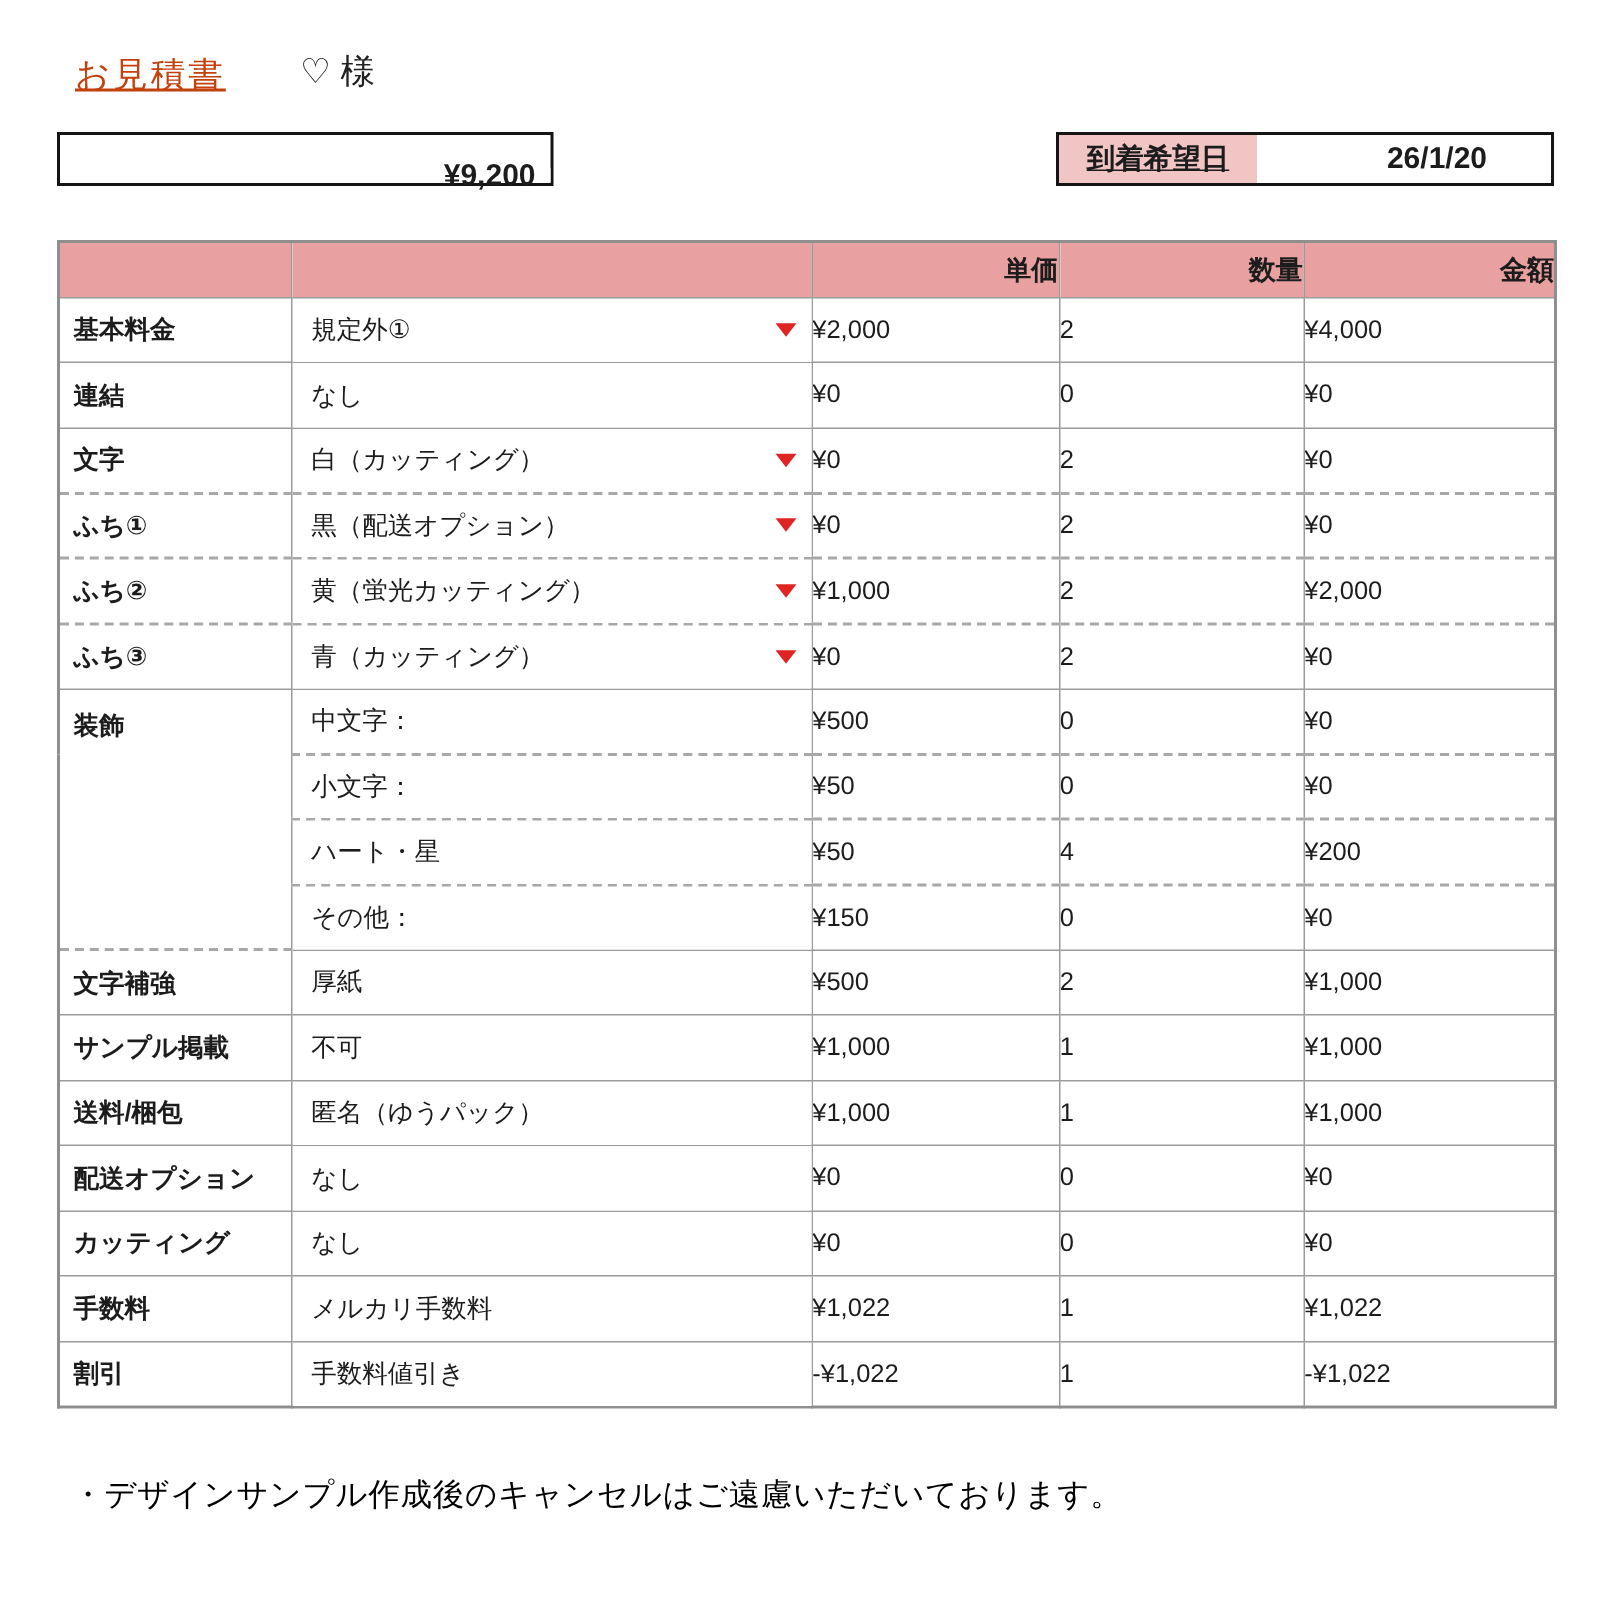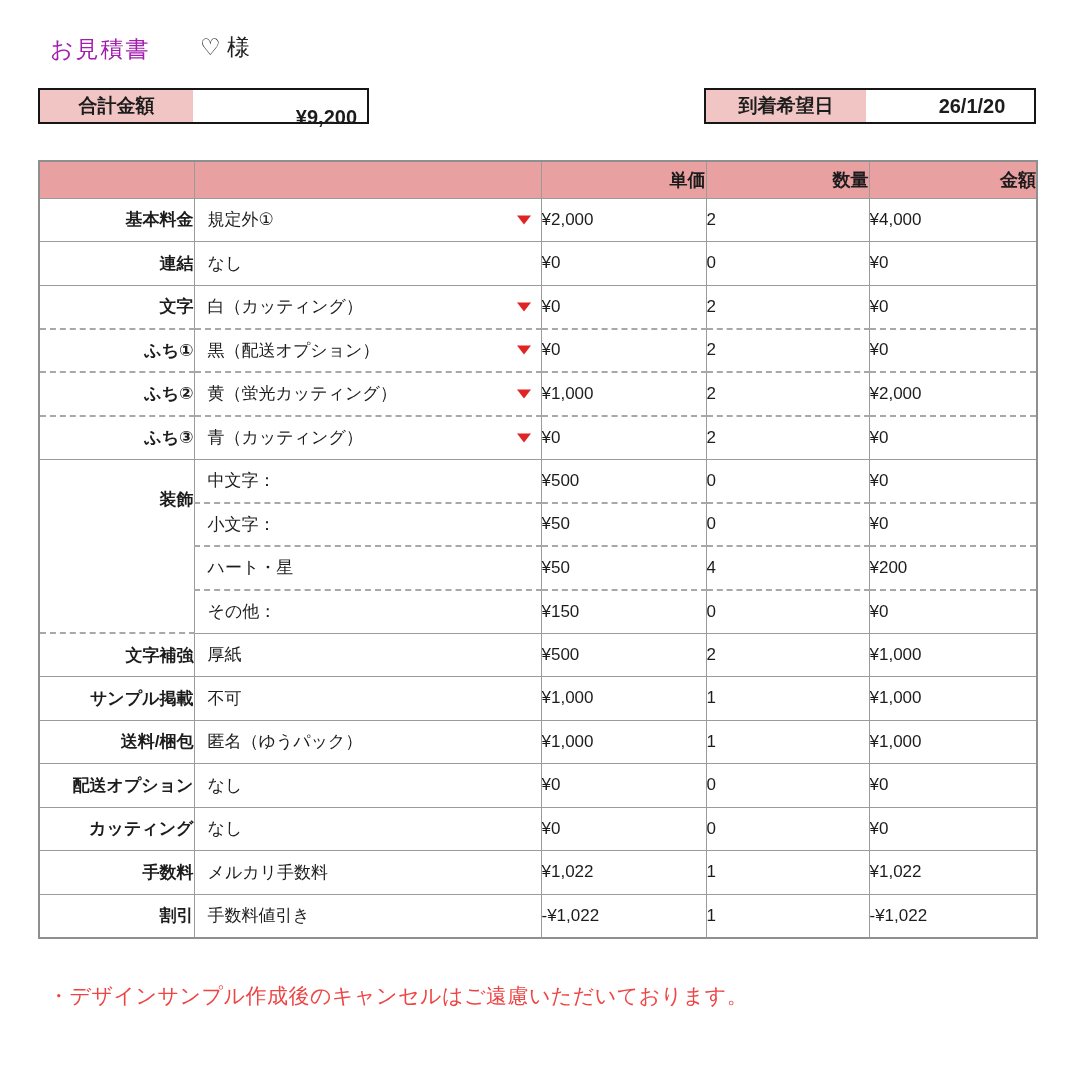--- a/index.html
+++ b/index.html
@@ -6,41 +6,41 @@
   html, body { width: 1080px; height: 1080px; background: #ffffff; }
   body {
     position: relative;
     font-family: "Liberation Sans", "DejaVu Sans", sans-serif;
     color: #1c1c1c;
   }
 
   
   .doc-title {
     position: absolute; left: 50px; top: 34px;
-    font-size: 23px; letter-spacing: 2px; color: #a21caf;
+    font-size: 23px; letter-spacing: 2px; color: #c2410c; text-decoration: underline;
   }
   .customer-line {
     position: absolute; left: 200px; top: 32px;
     font-size: 23px; color: #222;
   }
 
   
   .sum-box {
     position: absolute; top: 88px; height: 36px;
     display: flex; border: 2px solid #151515; background: #fff;
   }
   .box-total { left: 38px;  width: 331px; }
   .box-date  { left: 704px; width: 332px; }
   .sum-label {
     background: #f2c5c5;
     display: flex; align-items: center; justify-content: center;
     font-weight: bold; font-size: 19px;
   }
   .box-total .sum-label { width: 153px; }
-  .box-date  .sum-label { width: 160px; }
+  .box-date  .sum-label { width: 132px; text-decoration: underline; }
   .sum-value {
     flex: 1; display: flex; align-items: center;
     font-weight: bold; font-size: 20px; background: #fff;
   }
   .box-total .sum-value { justify-content: flex-end; padding-right: 10px; margin-top: 22px; }
   .box-date  .sum-value { justify-content: center; padding-left: 44px; }
 
   
   .tbl-wrap { position: absolute; left: 38px; top: 160px; }
   table.estimate {
@@ -52,50 +52,49 @@
     font-size: 17px;
     overflow: hidden; white-space: nowrap;
   }
   table.estimate th {
     background: #e8a0a0; height: 37px;
     font-weight: bold; font-size: 18px; text-align: right; color: #1c1c1c;
   }
   table.estimate td { height: 43.5px; background: #fff; }
   td.c-label {
     background: #fbe9e9; font-weight: bold;
-    padding-left: 9px; text-align: right; vertical-align: middle;
-  }
-  td.c-group { vertical-align: top; padding-top: 28px; }
+    padding-left: 9px; text-align: left; vertical-align: middle;
+  }
+  td.c-group { vertical-align: top; padding-top: 12px; }
   td.c-option {
     background: #fbe9e9; padding-left: 13px; padding-right: 30px;
     text-align: left; position: relative; vertical-align: middle;
   }
   td.c-num { text-align: left; padding-right: 9px; vertical-align: middle; }
   tr.dashed td { border-bottom: 2px dashed #a8a8a8; }
   .dd {
     position: absolute; right: 10px; top: 50%; transform: translateY(-50%);
     width: 0; height: 0;
     border-left: 7px solid transparent; border-right: 7px solid transparent;
     border-top: 9px solid #e02424;
   }
 
   
   .footer-note {
     position: absolute; left: 48px; top: 982px;
-    font-size: 21px; color: #ef4444; letter-spacing: 0.5px;
+    font-size: 21px; color: #000000; letter-spacing: 0.5px;
   }
 </style>
 </head>
 <body>
 
 <div class="doc-title">お見積書</div>
 <div class="customer-line">♡ 様</div>
 
 <div class="sum-box box-total">
-  <div class="sum-label">合計金額</div>
   <div class="sum-value">¥9,200</div>
 </div>
 
 <div class="sum-box box-date">
   <div class="sum-label">到着希望日</div>
   <div class="sum-value">26/1/20</div>
 </div>
 
 <div class="tbl-wrap">
 <table class="estimate">

